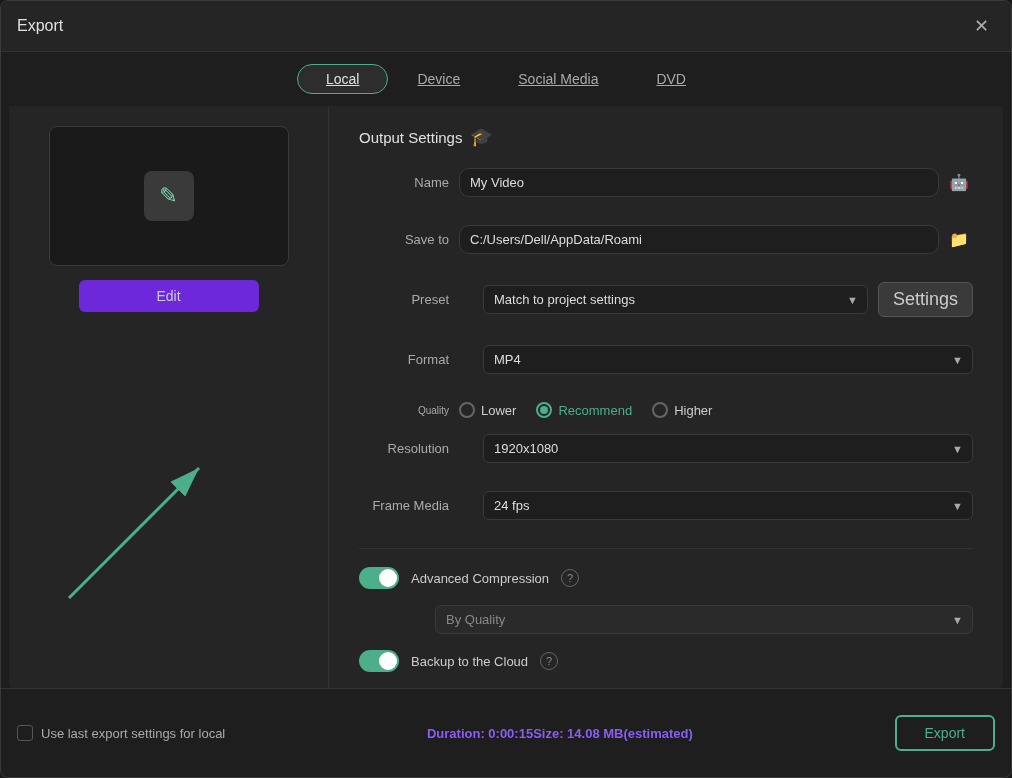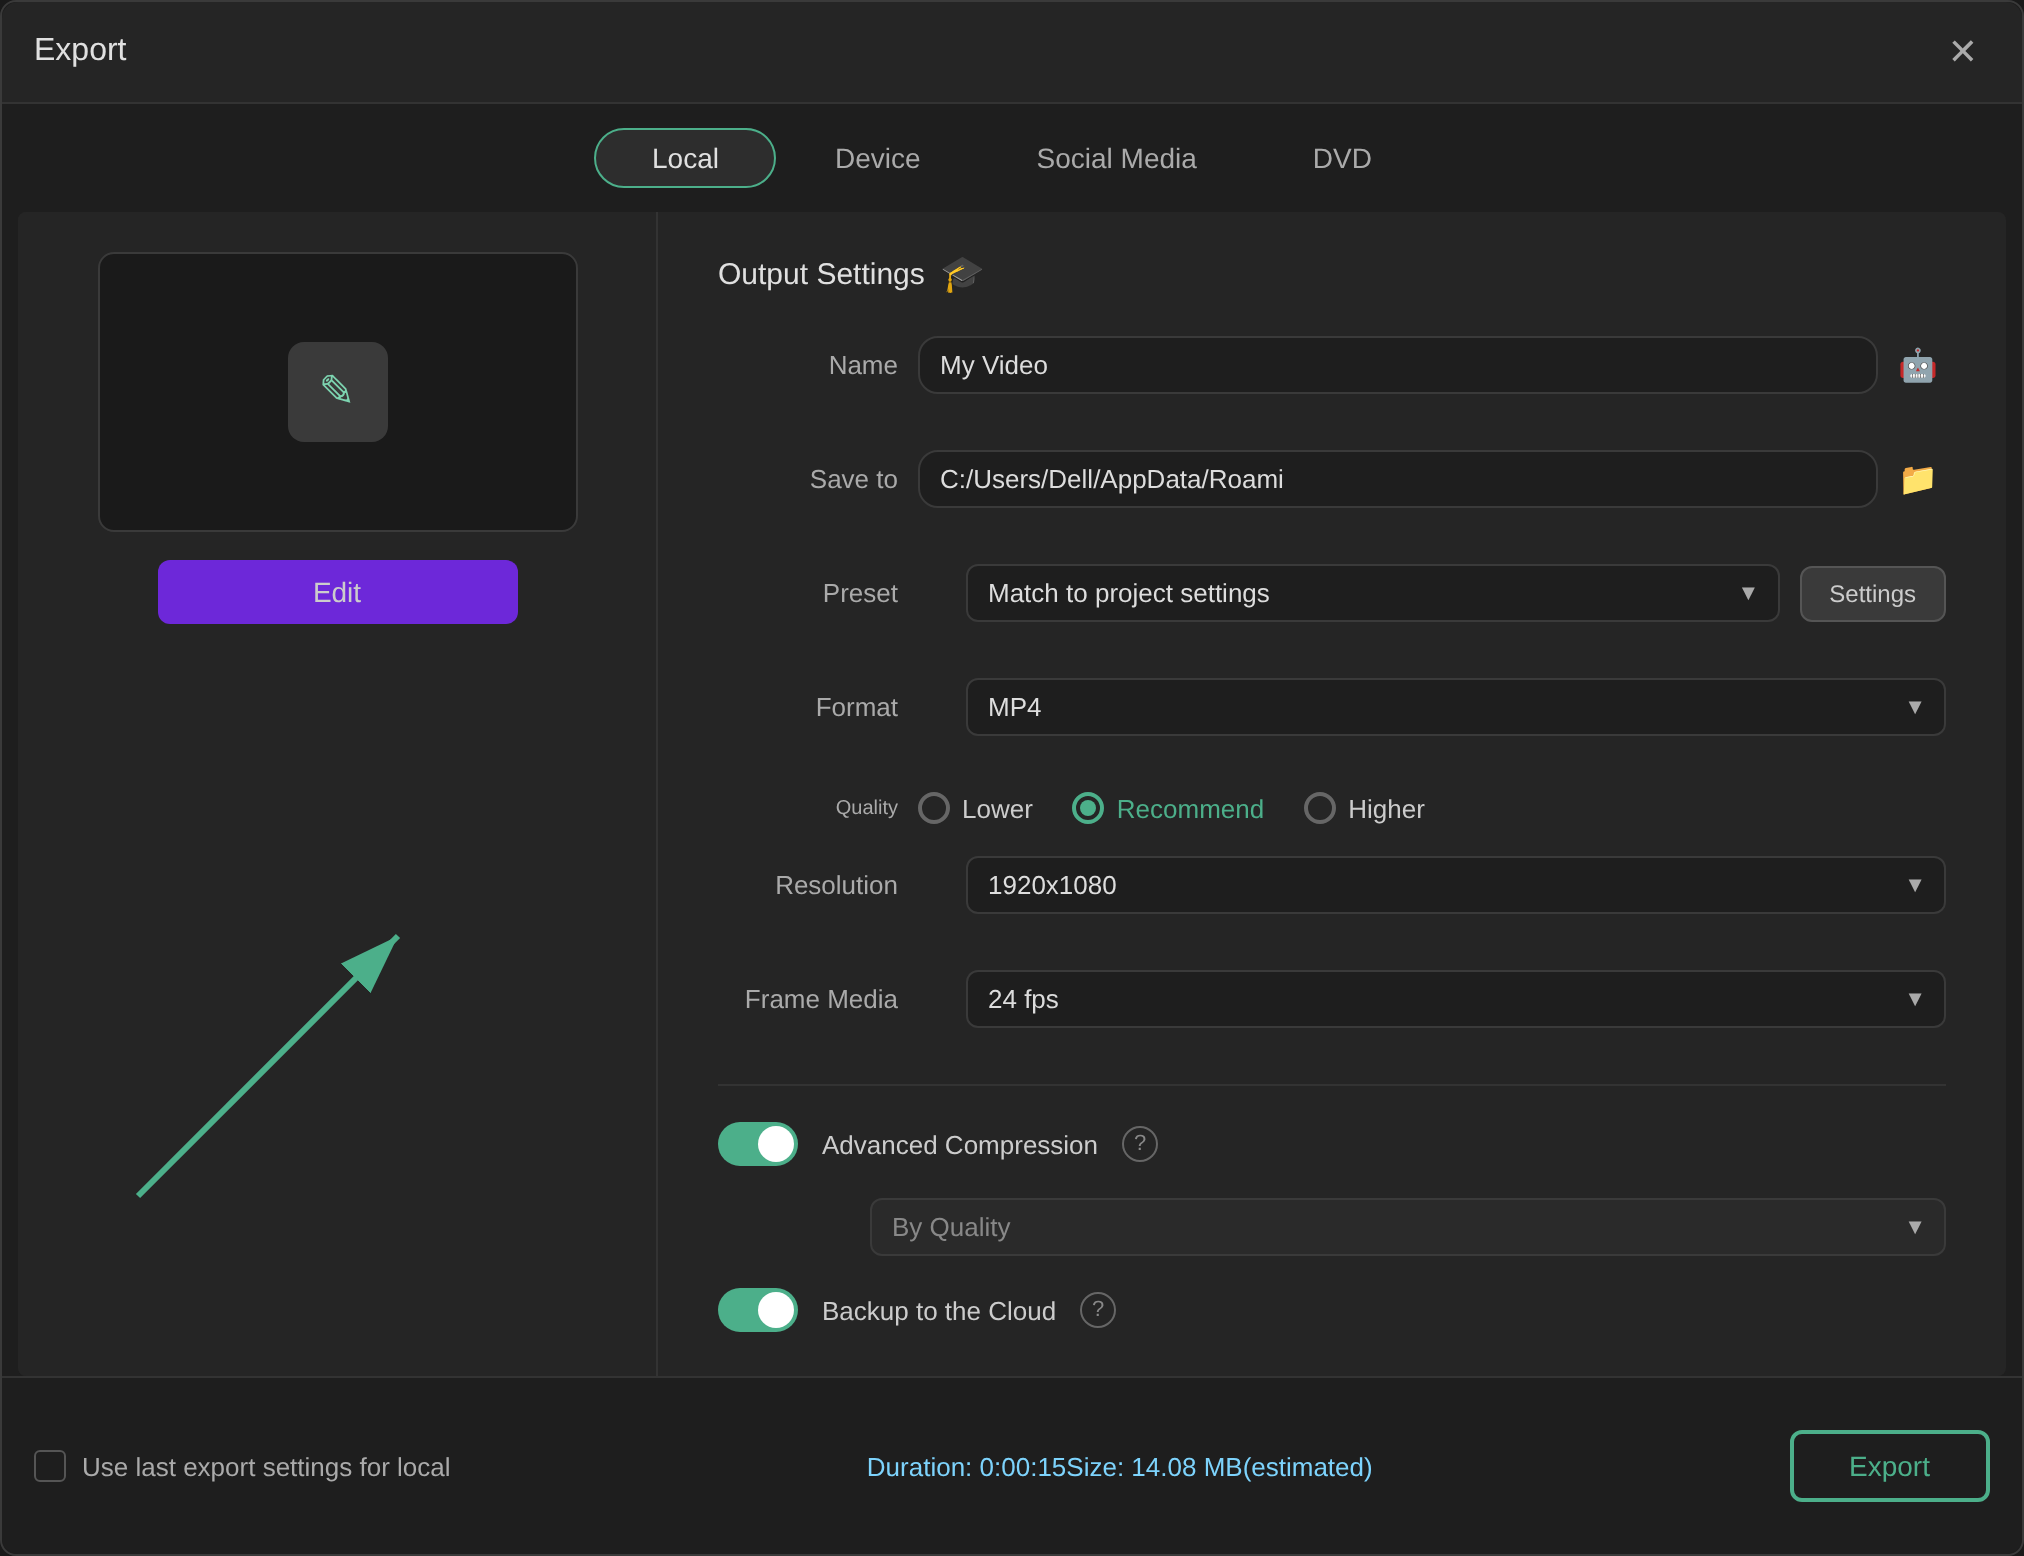--- a/index.html
+++ b/index.html
@@ -56,20 +56,21 @@
     }
     .tab-btn {
       padding: 6px 28px;
       border: 1px solid transparent;
       border-radius: 20px;
       background: none;
       color: #aaa;
       font-size: 14px;
       cursor: pointer;
       transition: all 0.2s;
+      text-decoration: underline;
     }
     .tab-btn.active {
       background: #2d2d2d;
       border: 1.5px solid #4caf8a;
       color: #e0e0e0;
     }
     .main-content {
       display: flex;
       flex: 1;
       background: #252525;
@@ -214,21 +215,21 @@
       color: #aaa;
       pointer-events: none;
       font-size: 11px;
     }
     .settings-btn {
       background: #3a3a3a;
       border: 1px solid #555;
       border-radius: 6px;
       color: #ccc;
       padding: 6px 14px;
-      font-size: 12px;
+      font-size: 18px;
       cursor: pointer;
       white-space: nowrap;
     }
     .quality-row {
       display: flex;
       align-items: center;
       margin-bottom: 16px;
       gap: 10px;
     }
     .quality-label {
@@ -348,23 +349,24 @@
       border: 1.5px solid #555;
       border-radius: 3px;
       background: transparent;
       cursor: pointer;
     }
     .checkbox-label {
       color: #aaa;
       font-size: 13px;
     }
     .info-text {
-      color: #7dd3fc;
-      font-size: 13px;
-      display: flex;
+      color: #8b5cf6;
+      font-size: 13px;
+      display: flex;
+      font-weight: bold;
     }
     .export-btn {
       background: transparent;
       border: 2px solid #4caf8a;
       border-radius: 6px;
       color: #4caf8a;
       padding: 8px 28px;
       font-size: 14px;
       font-weight: 500;
       cursor: pointer;

